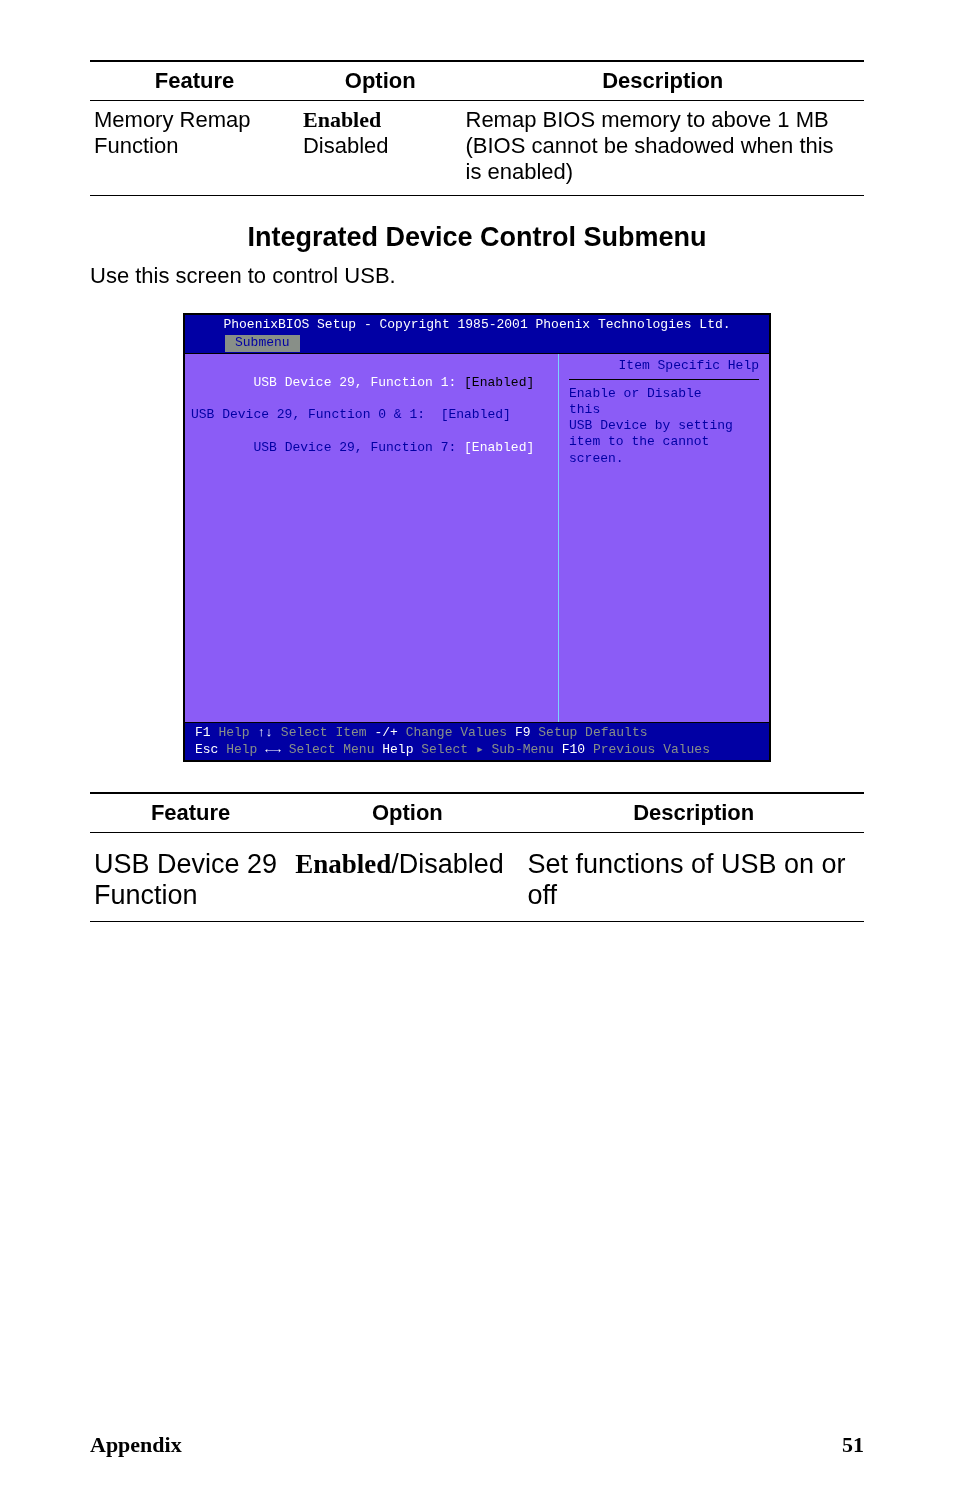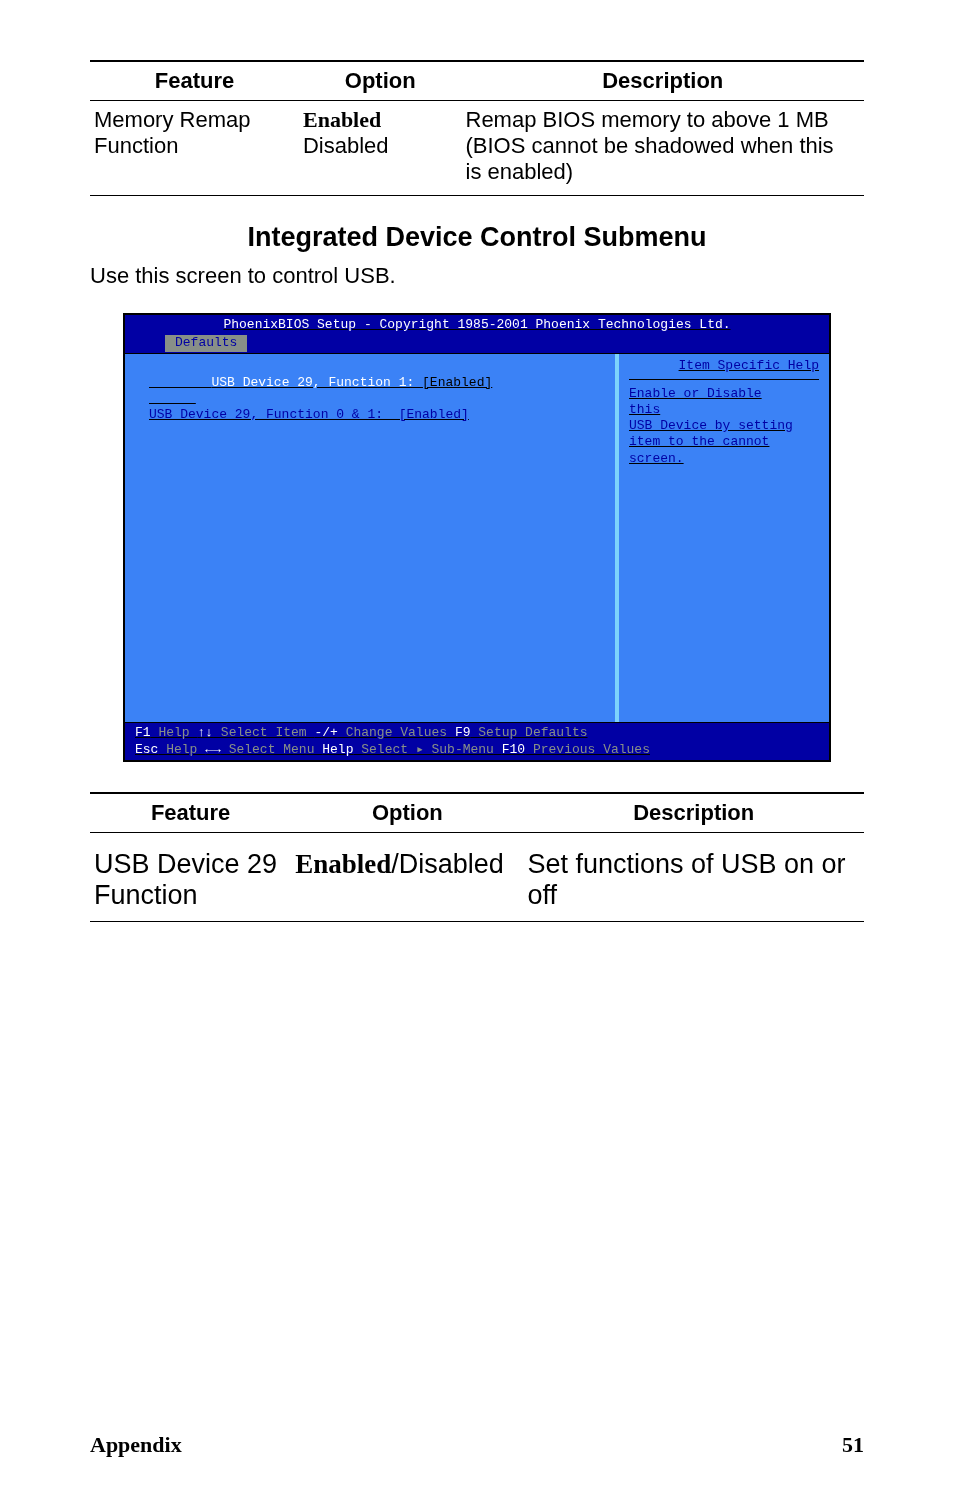--- a/index.html
+++ b/index.html
@@ -52,29 +52,28 @@
     margin-top: 26px;
   }
   p.sub-caption {
     font-size: 22px;
     margin-top: 10px;
     margin-bottom: 24px;
   }
 
   
   .bios-wrap {
-    width: 708px;
+    width: 588px;
     margin: 0 auto 30px auto;
-    background: #3b82f6;
+    background: #8b5cf6;
     border: 2px solid #000;
     font-family: "Courier New", monospace;
     font-size: 13px;
     line-height: 1.25;
     color: #000;
-    text-decoration: underline;
   }
   .bios-title {
     background: #0100a4;
     color: #fff;
     text-align: center;
     padding: 2px 0;
     font-size: 13px;
   }
   .bios-tabbar {
     background: #0100a4;
@@ -89,22 +88,22 @@
     font-size: 13px;
   }
   .bios-body {
     display: flex;
     border-top: 1px solid #000;
     border-bottom: 1px solid #000;
     min-height: 370px;
   }
   .bios-left {
     flex: 1;
-    padding: 4px 24px;
-    border-right: 4px solid #7dd3fc;
+    padding: 4px 6px;
+    border-right: 1px solid #7dd3fc;
   }
   .bios-right {
     width: 210px;
     padding: 4px 10px;
   }
   .bios-right-title {
     color: #0100a4;
     text-align: right;
     padding-bottom: 4px;
     border-bottom: 1px solid #000;
@@ -193,28 +192,31 @@
   </tr>
 </tbody>
   </table>
 
 <h2 class="section-title">Integrated Device Control Submenu</h2>
 <p class="sub-caption">Use this screen to control USB.</p>
 
 <div class="bios-wrap">
   <div class="bios-title">PhoenixBIOS Setup - Copyright 1985-2001 Phoenix Technologies Ltd.</div>
   <div class="bios-tabbar">
-    <span class="bios-tab">Defaults</span>
+    <span class="bios-tab">Submenu</span>
   </div>
   <div class="bios-body">
     <div class="bios-left">
       <div class="bios-line">
         <span class="txt-white">USB Device 29, Function 1: </span><span>[Enabled]</span>
       </div>
       <div class="bios-line txt-blue">USB Device 29, Function 0 &amp; 1:  [Enabled]</div>
+      <div class="bios-line">
+        <span class="txt-blue">USB Device 29, Function 7: </span><span class="txt-white">[Enabled]</span>
+      </div>
     </div>
     <div class="bios-right">
       <div class="bios-right-title">Item Specific Help</div>
       <div class="txt-blue">
         <div>Enable or Disable</div>
         <div>this</div>
         <div>USB Device by setting</div>
         <div>item to the cannot</div>
         <div>screen.</div>
       </div>

